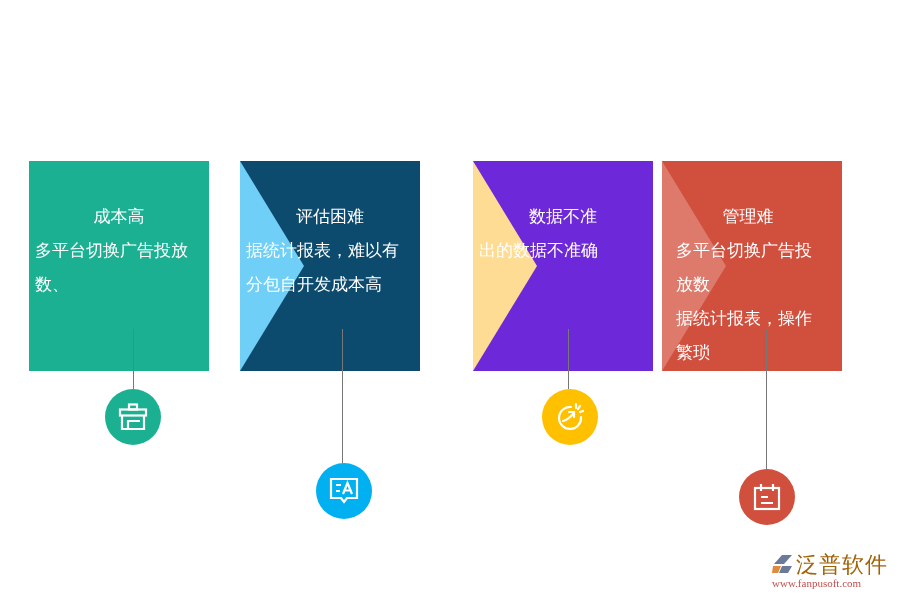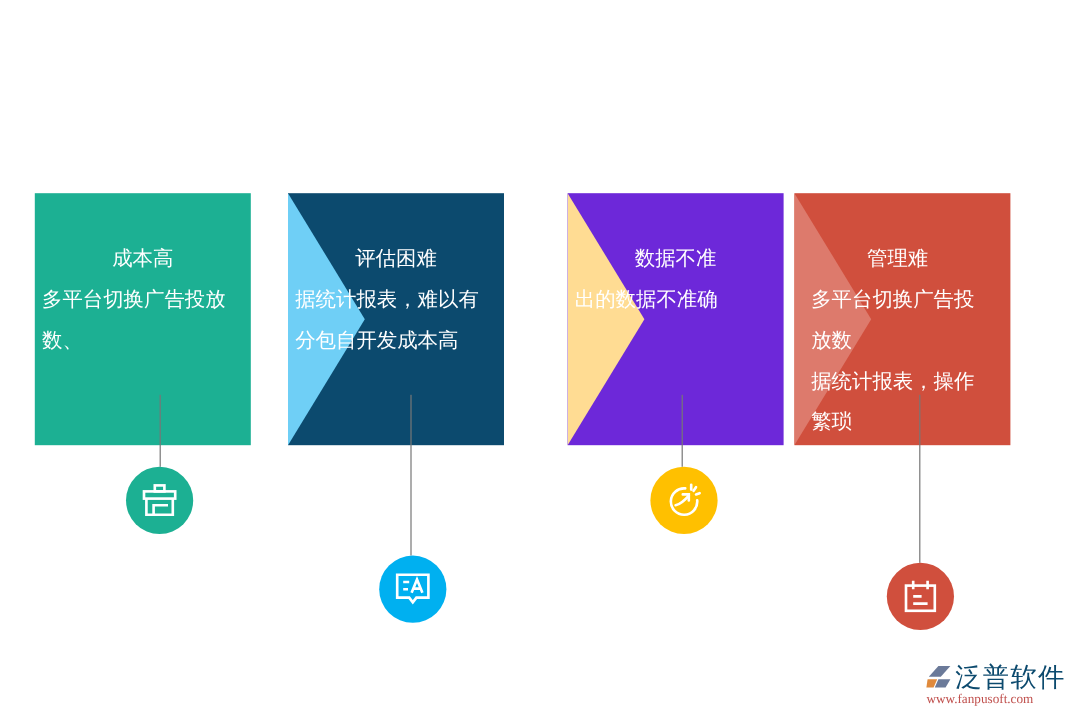--- a/index.html
+++ b/index.html
@@ -9,21 +9,21 @@
   .panel .tri { position:absolute; left:0; top:0; width:0; height:0;
                 border-top:105px solid transparent; border-bottom:105px solid transparent;
                 border-left-width:64px; border-left-style:solid; }
   .panel .text { position:absolute; left:6px; right:6px; top:38px; font-size:17px; line-height:34px; }
   .panel .title { text-align:center; display:block; }
   .panel .body { display:block; text-align:left; }
   .vline { position:absolute; width:1px; background:#777777; }
   .circle { position:absolute; width:56px; height:56px; border-radius:50%; display:flex;
             align-items:center; justify-content:center; }
   .logo { position:absolute; left:770px; top:550px; width:124px; height:44px; }
-  .logo .name { position:absolute; left:26px; top:0; font-size:22px; color:#0c4a6e; letter-spacing:1px;
+  .logo .name { position:absolute; left:26px; top:0; font-size:22px; color:#a16207; letter-spacing:1px;
                 font-family:"DejaVu Sans","Liberation Sans",sans-serif; }
   .logo .url { position:absolute; left:2px; top:27px; font-size:11px; color:#c0504d;
                font-family:Liberation Serif, serif; }
 </style>
 </head>
 <body>
 
 <div class="panel" style="left:29px; background:#1cb093;">
   <div class="text">
     <span class="title">成本高</span>

